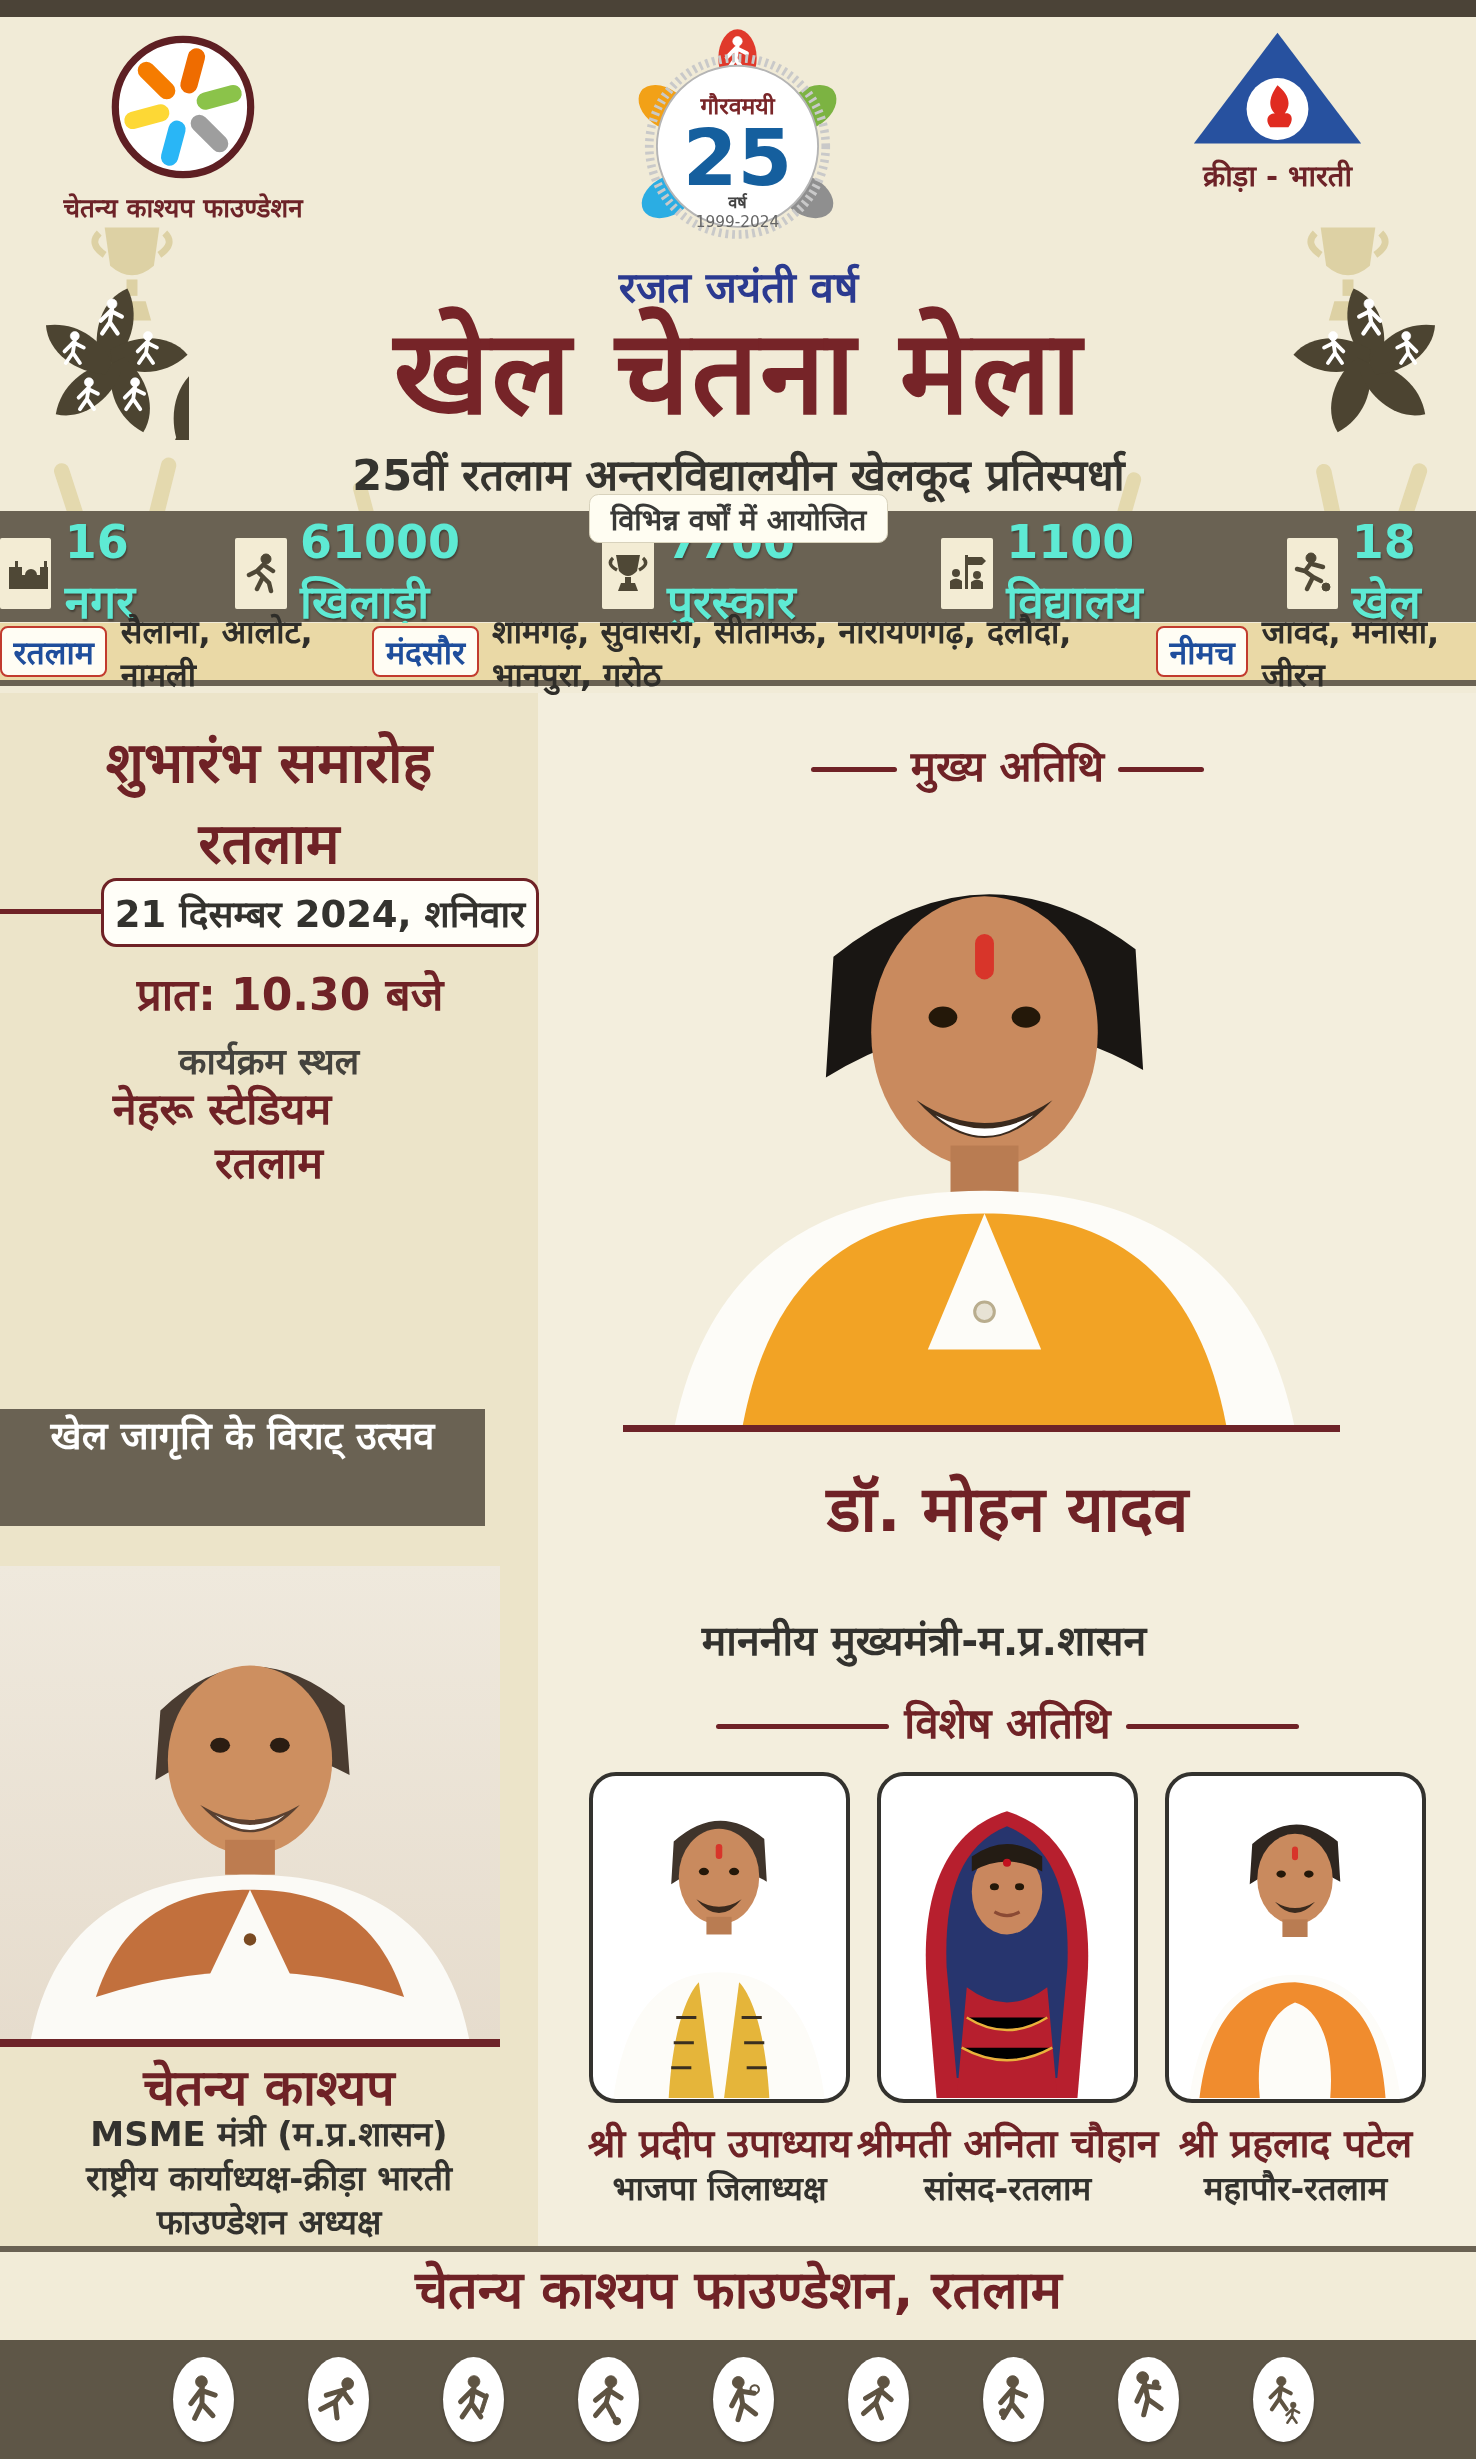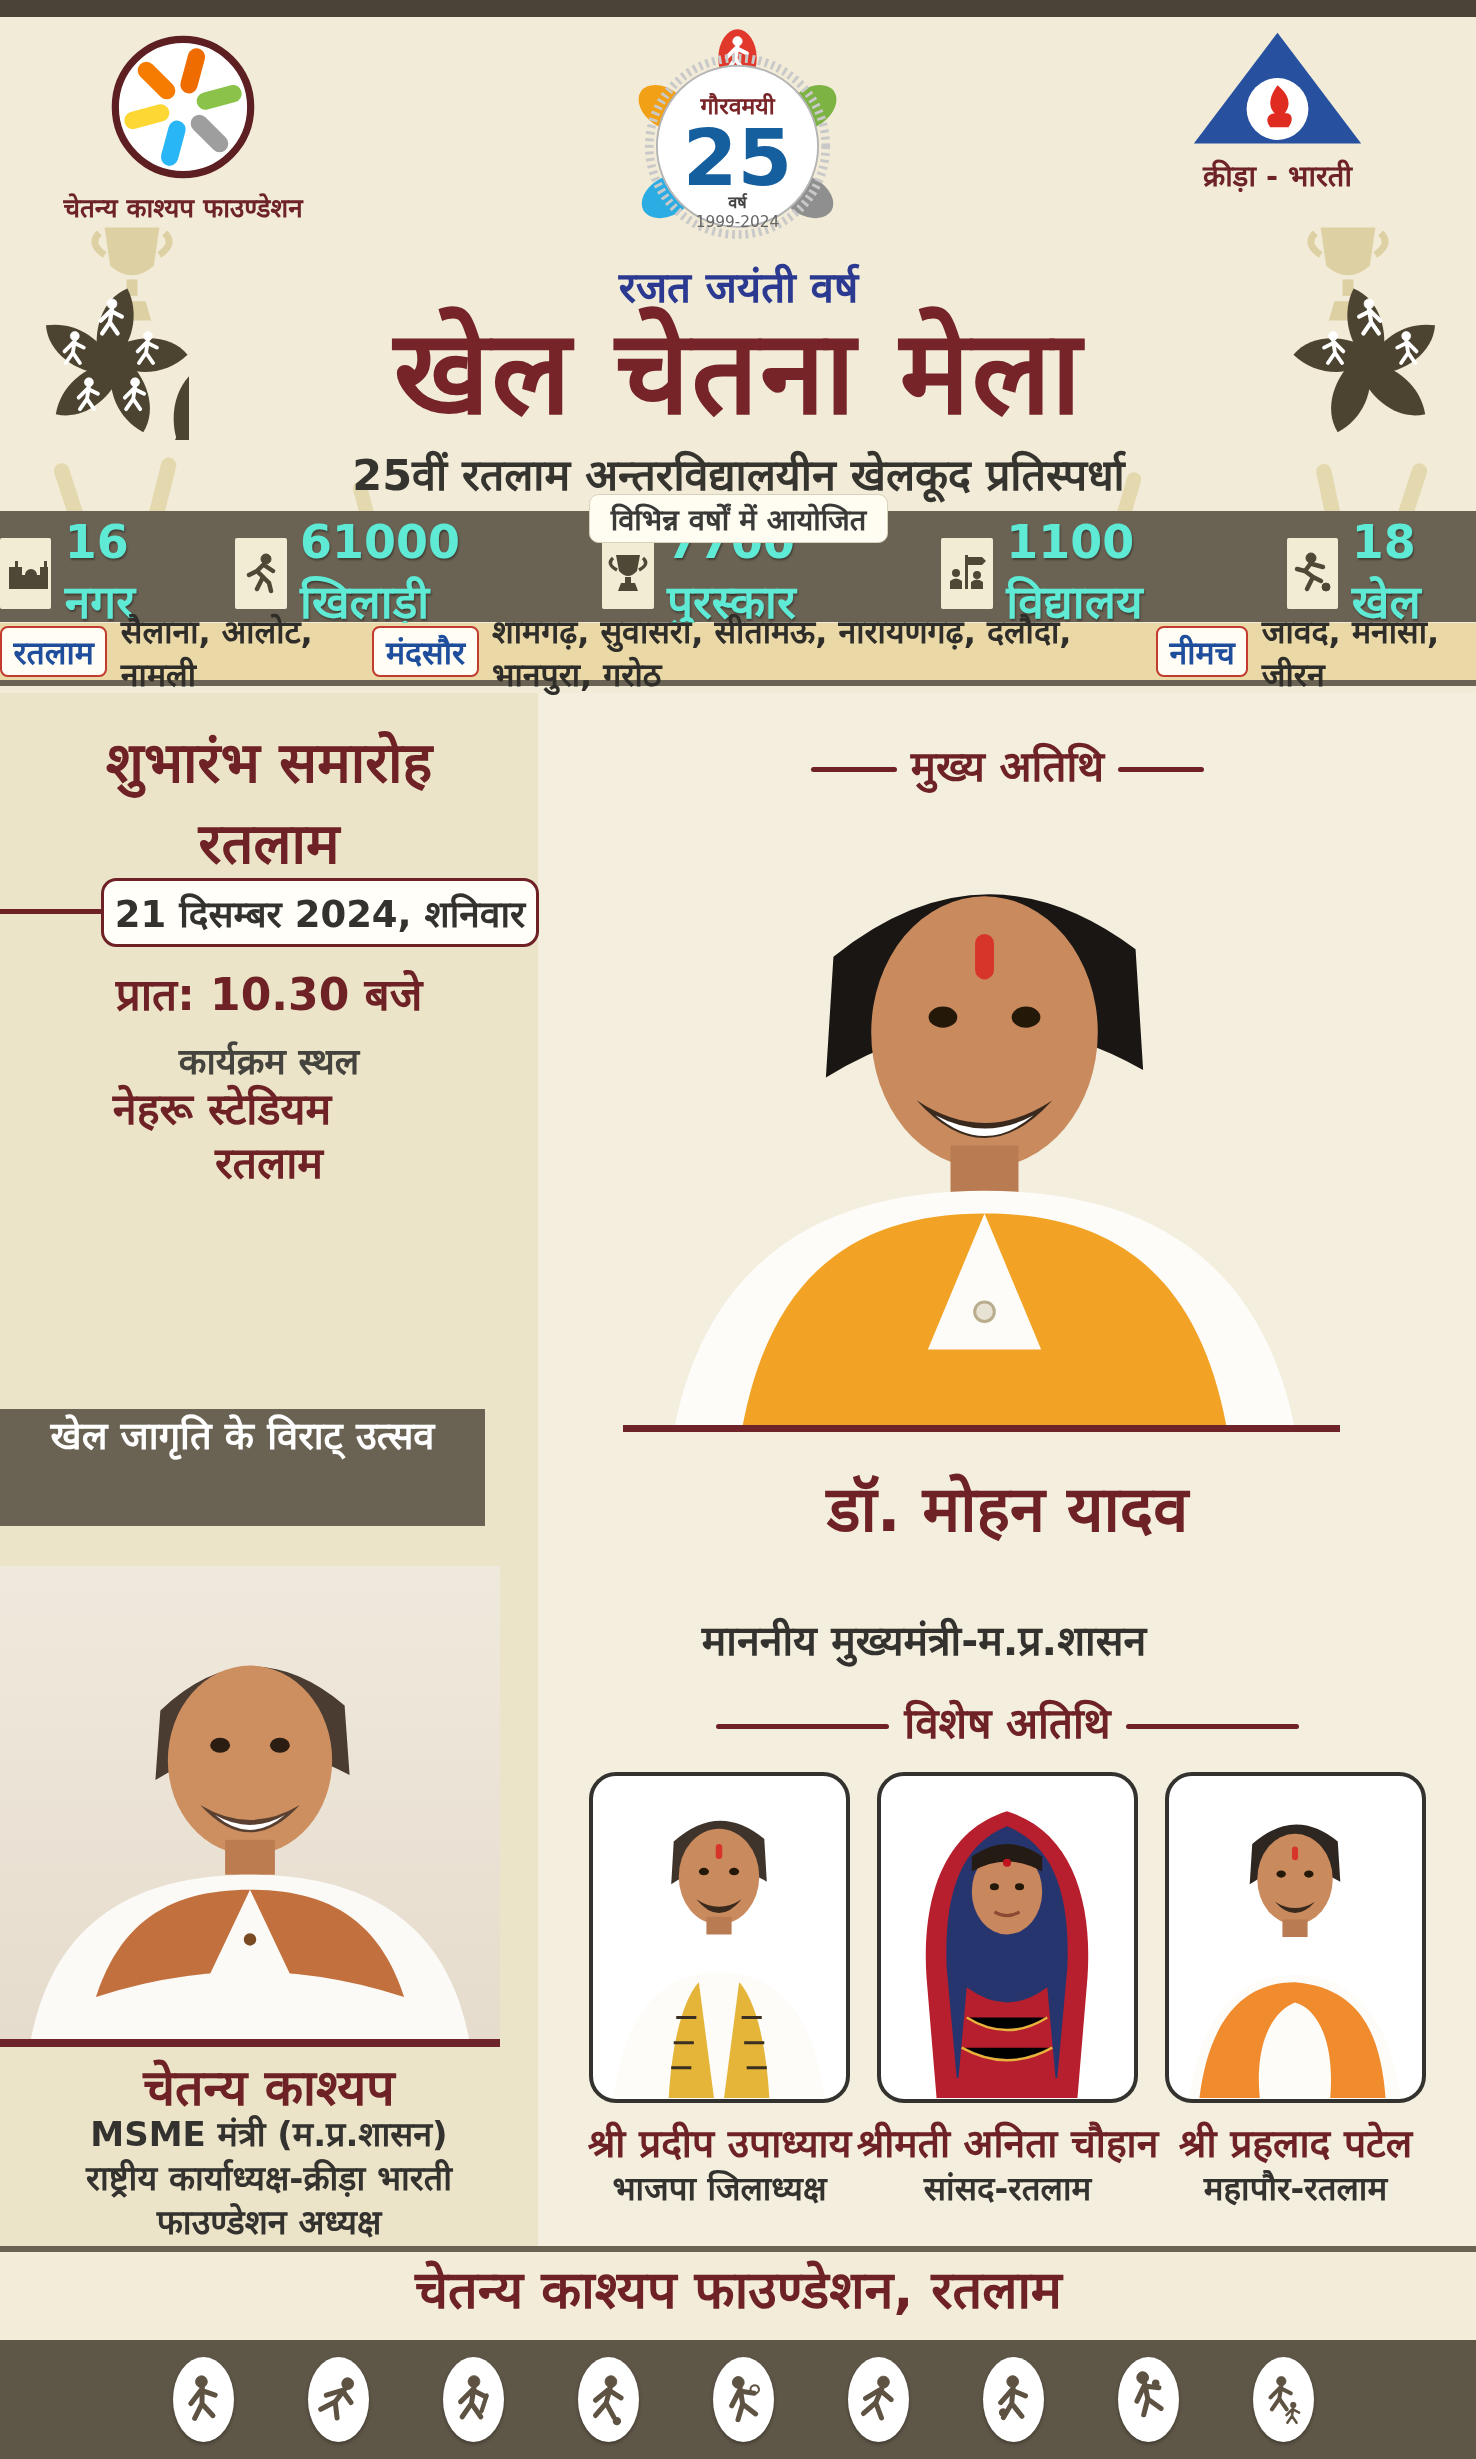--- a/index.html
+++ b/index.html
@@ -39,21 +39,21 @@
   .citybox{background:#fffdf4;border:2.9px solid #c23b2e;border-radius:7.7px;padding:1.9px 11.5px;font-size:32px;font-weight:700;color:#1f4e9c;}
   .towns{font-size:32px;font-weight:700;color:#2e2d29;}
 
   .col-left-bg{top:693px;left:0;width:538px;height:1553px;background:#ece4c9;}
   .col-right-bg{top:693px;left:538px;width:939px;height:1553px;background:#f3eedd;}
 
   .lh1{top:722px;left:0;width:538px;text-align:center;font-size:56px;font-weight:700;color:#6f2226;}
   .lh2{top:803px;left:0;width:538px;text-align:center;font-size:56px;font-weight:700;color:#6f2226;}
   .date-line{top:909px;left:0;width:538px;height:4.8px;background:#6f2226;}
   .date-pill{top:878px;left:53px;width:432px;background:#fffef8;border:3.8px solid #6f2226;border-radius:15.4px;text-align:center;font-size:37px;font-weight:700;color:#33322e;padding:5.8px 0;z-index:3;margin-left:48px;}
-  .time{top:963px;left:0;width:538px;text-align:center;font-size:44px;font-weight:700;color:#6f2226;}
+  .time{top:963px;left:0;width:538px;text-align:center;font-size:44px;font-weight:700;color:#6f2226;padding-left:21px;}
   .venue-label{top:1036px;left:0;width:538px;text-align:center;font-size:36px;font-weight:700;color:#44433e;}
   .venue1{top:1078px;left:0;width:444px;text-align:center;font-size:43px;font-weight:700;color:#6f2226;}
   .venue2{top:1132px;left:0;width:538px;text-align:center;font-size:43px;font-weight:700;color:#6f2226;}
 
   .invite{top:1409px;left:0;width:485px;height:117px;background:#6a6253;color:#fff;display:flex;flex-direction:row;justify-content:center;text-align:center;font-size:38px;font-weight:700;line-height:54px;}
 
   .host-photo{top:1566px;left:0;width:500px;height:473px;background:linear-gradient(#efe9dd,#e6dccd);border-bottom:8.6px solid #6d2328;overflow:hidden;}
   .host-name{top:2052px;left:0;width:538px;text-align:center;font-size:50px;font-weight:700;color:#6f2226;}
   .host-l1{top:2110px;left:0;width:538px;text-align:center;font-size:34px;font-weight:700;color:#33322e;}
   .host-l2{top:2154px;left:0;width:538px;text-align:center;font-size:34px;font-weight:700;color:#33322e;}

